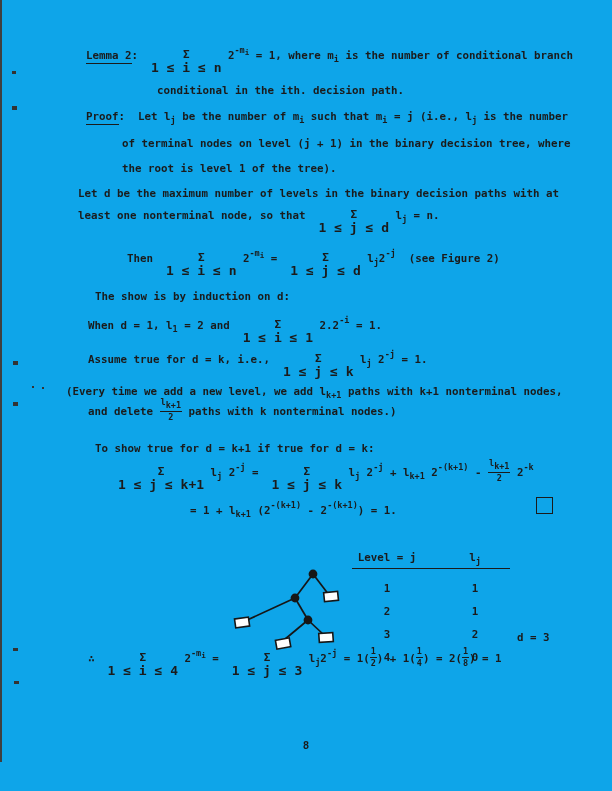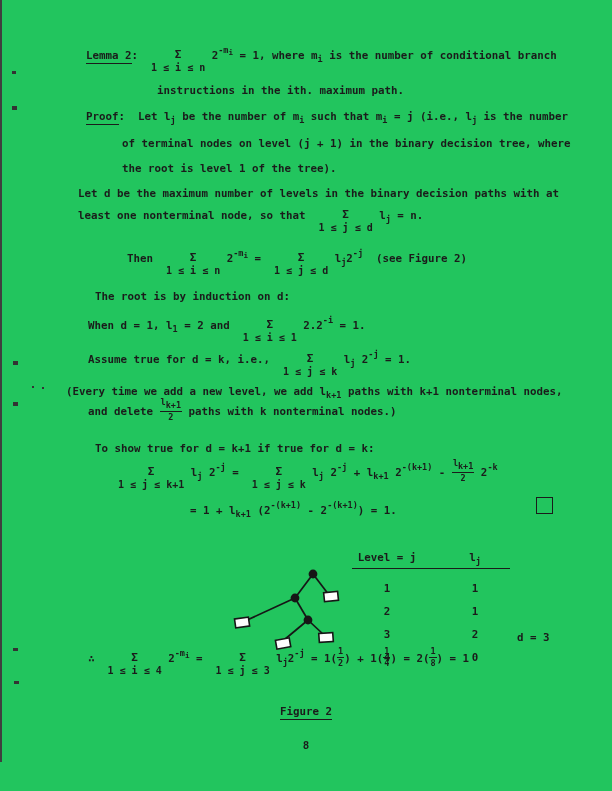--- a/index.html
+++ b/index.html
@@ -1,32 +1,32 @@
 <!DOCTYPE html>
 <html><head>
 <meta charset="utf-8">
 <style>
   html,body{margin:0;padding:0;background:#e8e8e8;}
   .page{
     position:relative;
     width:612px;height:791px;
-    background:#22c55e;
+    background:#0ea5e9;
     overflow:hidden;
     font-family:"DejaVu Sans Mono", monospace;
     font-weight:bold;
     color:#1b1b1b;
   }
   .line{position:absolute;font-size:10.8px;line-height:13px;white-space:pre;}
   .und{border-bottom:1.2px solid #1b1b1b;padding-bottom:1px;}
   .sup{font-size:8.5px;vertical-align:6px;}
   .sub{font-size:8.5px;vertical-align:-3px;}
   .sup .sub{font-size:7.5px;vertical-align:-2px;}
   .sum{display:inline-block;vertical-align:text-top;text-align:center;}
   .sum .sigma{display:block;font-size:11px;line-height:11px;}
-  .sum .limits{display:block;font-size:10px;line-height:10px;margin-top:3px;}
+  .sum .limits{display:block;font-size:13px;line-height:10px;margin-top:3px;}
   .frac{display:inline-block;vertical-align:middle;text-align:center;font-size:8.5px;line-height:9px;position:relative;top:-2px;}
   .frac .num{display:block;border-bottom:1px solid #1b1b1b;padding:0 1px 1px;}
   .frac .den{display:block;padding-top:1px;}
 
   
   .l-lemma1{left:86px;top:44px;}
   .l-lemma2{left:157px;top:84px;}
   .l-proof1{left:86px;top:110px;text-align:right;}
   .l-proof2{left:122px;top:137px;}
   .l-proof3{left:122px;top:162px;}
@@ -83,28 +83,28 @@
   <div class="speck sp1"></div>
   <div class="speck sp2"></div>
   <div class="speck sp3"></div>
   <div class="speck sp4"></div>
   <div class="speck sp5"></div>
   <div class="speck sp6"></div>
   <div class="speck sp7"></div>
   <div class="speck sp8"></div>
 
   <div class="line l-lemma1"><span class="und">Lemma 2</span>:  <span class="sum"><span class="sigma">Σ</span><span class="limits">1 ≤ i ≤ n</span></span> 2<span class="sup">-m<span class="sub">i</span></span> = 1, where m<span class="sub">i</span> is the number of conditional branch</div>
-  <div class="line l-lemma2">instructions in the ith. maximum path.</div>
+  <div class="line l-lemma2">conditional in the ith. decision path.</div>
   <div class="line l-proof1"><span class="und">Proof</span>:  Let l<span class="sub">j</span> be the number of m<span class="sub">i</span> such that m<span class="sub">i</span> = j (i.e., l<span class="sub">j</span> is the number</div>
   <div class="line l-proof2">of terminal nodes on level (j + 1) in the binary decision tree, where</div>
   <div class="line l-proof3">the root is level 1 of the tree).</div>
   <div class="line l-letd1">Let d be the maximum number of levels in the binary decision paths with at</div>
   <div class="line l-letd2">least one nonterminal node, so that  <span class="sum"><span class="sigma">Σ</span><span class="limits">1 ≤ j ≤ d</span></span> l<span class="sub">j</span> = n.</div>
   <div class="line l-then">Then  <span class="sum"><span class="sigma">Σ</span><span class="limits">1 ≤ i ≤ n</span></span> 2<span class="sup">-m<span class="sub">i</span></span> =  <span class="sum"><span class="sigma">Σ</span><span class="limits">1 ≤ j ≤ d</span></span> l<span class="sub">j</span>2<span class="sup">-j</span>  (see Figure 2)</div>
-  <div class="line l-induction">The root is by induction on d:</div>
+  <div class="line l-induction">The show is by induction on d:</div>
   <div class="line l-when">When d = 1, l<span class="sub">1</span> = 2 and  <span class="sum"><span class="sigma">Σ</span><span class="limits">1 ≤ i ≤ 1</span></span> 2.2<span class="sup">-i</span> = 1.</div>
   <div class="line l-assume">Assume true for d = k, i.e.,  <span class="sum"><span class="sigma">Σ</span><span class="limits">1 ≤ j ≤ k</span></span> l<span class="sub">j</span> 2<span class="sup">-j</span> = 1.</div>
   <div class="line l-every1">(Every time we add a new level, we add l<span class="sub">k+1</span> paths with k+1 nonterminal nodes,</div>
   <div class="line l-every2">and delete <span class="frac"><span class="num">l<span class="sub">k+1</span></span><span class="den">2</span></span> paths with k nonterminal nodes.)</div>
   <div class="line l-toshow">To show true for d = k+1 if true for d = k:</div>
   <div class="line l-eq1"><span class="sum"><span class="sigma">Σ</span><span class="limits">1 ≤ j ≤ k+1</span></span> l<span class="sub">j</span> 2<span class="sup">-j</span> =  <span class="sum"><span class="sigma">Σ</span><span class="limits">1 ≤ j ≤ k</span></span> l<span class="sub">j</span> 2<span class="sup">-j</span> + l<span class="sub">k+1</span> 2<span class="sup">-(k+1)</span> - <span class="frac"><span class="num">l<span class="sub">k+1</span></span><span class="den">2</span></span> 2<span class="sup">-k</span></div>
   <div class="line l-eq2">= 1 + l<span class="sub">k+1</span> (2<span class="sup">-(k+1)</span> - 2<span class="sup">-(k+1)</span>) = 1.</div>
   <div class="qed"></div>
 
   <svg class="tree" width="124" height="106" viewBox="0 0 124 106">
@@ -150,18 +150,15 @@
         <div class="trow">
           <span class="tc c0">4</span>
           <span class="tc c1">0</span>
         </div>
       </div>
   </div>
   <div class="dnote">d = 3</div>
 
   <div class="line l-therefore">∴  <span class="sum"><span class="sigma">Σ</span><span class="limits">1 ≤ i ≤ 4</span></span> 2<span class="sup">-m<span class="sub">i</span></span> =  <span class="sum"><span class="sigma">Σ</span><span class="limits">1 ≤ j ≤ 3</span></span> l<span class="sub">j</span>2<span class="sup">-j</span> = 1(<span class="frac"><span class="num">1</span><span class="den">2</span></span>) + 1(<span class="frac"><span class="num">1</span><span class="den">4</span></span>) = 2(<span class="frac"><span class="num">1</span><span class="den">8</span></span>) = 1</div>
 
-  <div class="caption">
-    <span>Figure 2</span>
-  </div>
   <div class="pagenum">8</div>
 
 </div>
 
 </body></html>

